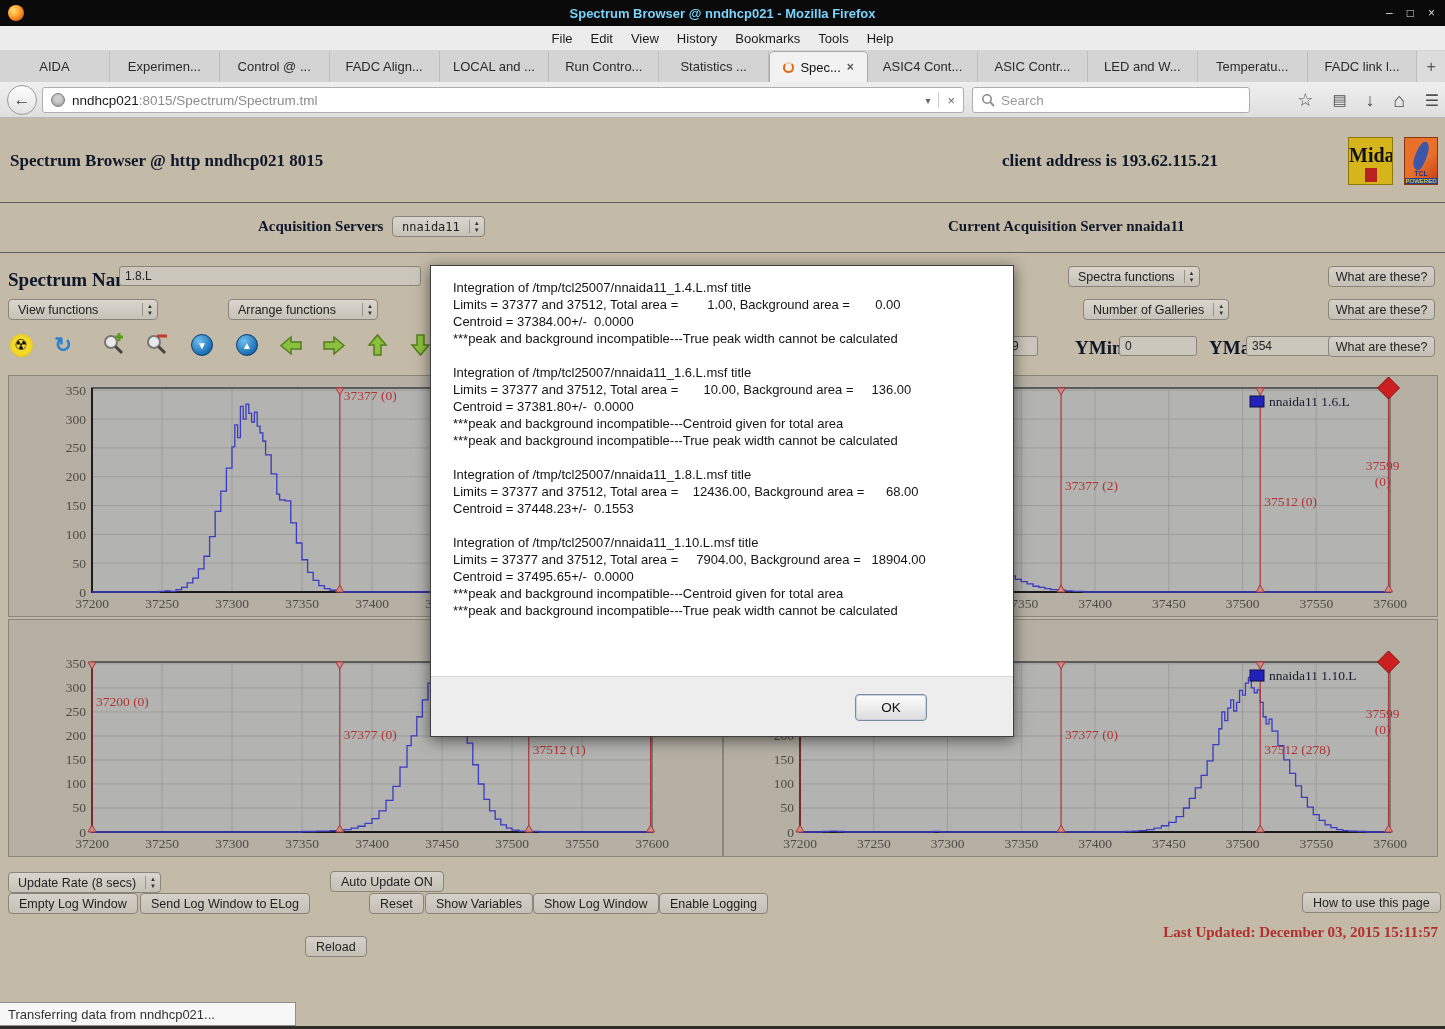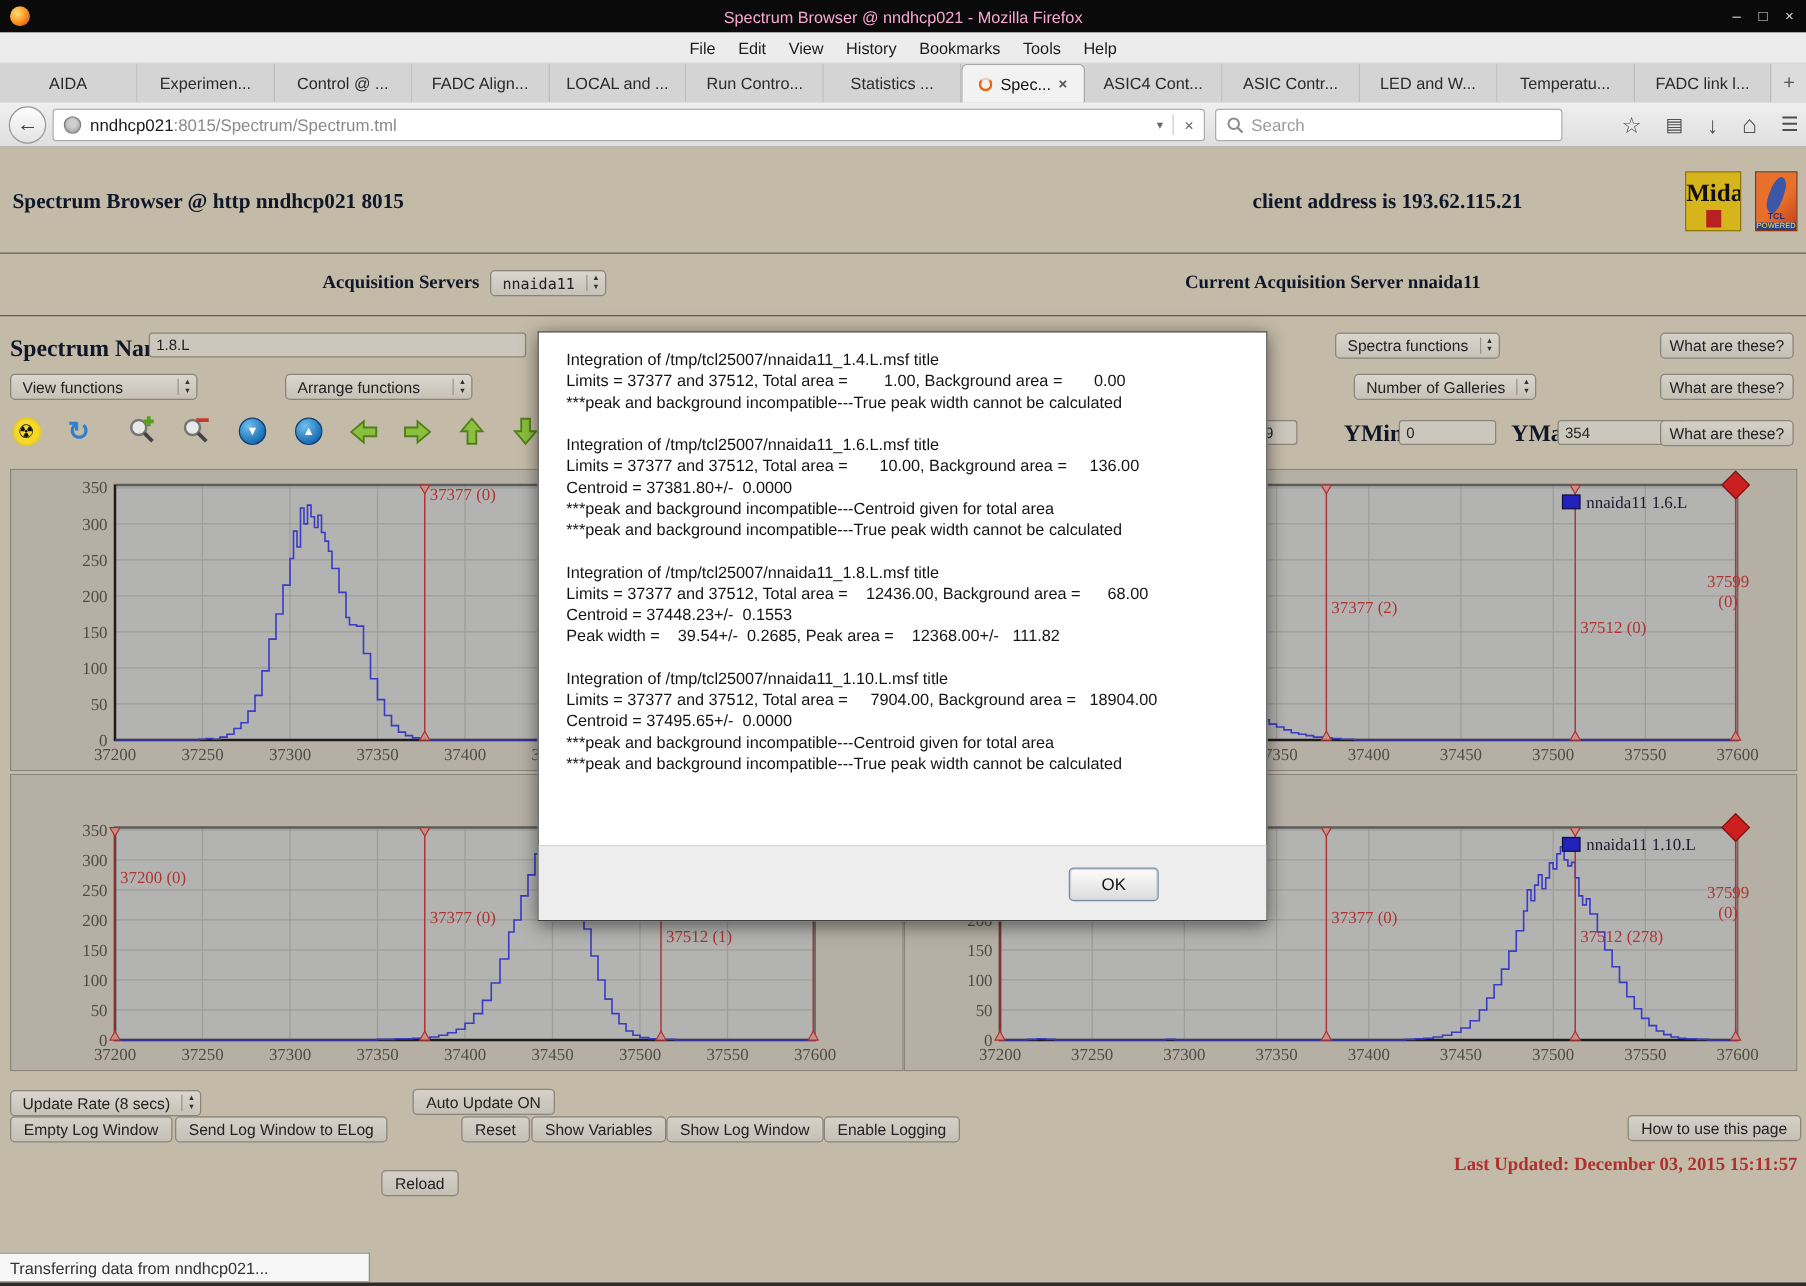--- a/index.html
+++ b/index.html
@@ -4,21 +4,21 @@
 <style>
   * { margin:0; padding:0; box-sizing:border-box; }
   html,body { width:1445px; height:1029px; overflow:hidden; }
   body { position:relative; font-family:"Liberation Sans", sans-serif; background:#c3baa7; }
 
   
   .titlebar { position:absolute; left:0; top:0; width:1445px; height:26px; background:#0a0a0a;
               display:flex; align-items:center; }
   .ff-logo { width:16px; height:16px; border-radius:50%; margin-left:8px;
              background:radial-gradient(circle at 35% 35%, #ffd267 10%, #ff9a2a 45%, #d96a14 75%, #1c3f77 100%); }
-  .win-title { position:absolute; left:0; right:0; text-align:center; color:#f9a8d4; font-weight:normal; font-size:13px; }
+  .win-title { position:absolute; left:0; right:0; text-align:center; color:#7dd3fc; font-weight:bold; font-size:13px; }
   .win-btns { position:absolute; right:10px; top:0; height:26px; display:flex; gap:14px; align-items:center;
               color:#dcdcdc; font-size:12px; }
   .win-btns span { cursor:default; }
 
   .menubar { position:absolute; left:0; top:26px; width:1445px; height:25px; background:#ececec;
              display:flex; align-items:center; font-size:13px; color:#1a1a1a; border-bottom:1px solid #d6d6d6;justify-content:center; }
   .menu-item { padding:0 9px; height:100%; display:flex; align-items:center; }
 
   .tabbar { position:absolute; left:0; top:51px; width:1445px; height:31px; background:#dcdcdc; display:flex; }
   .tab { width:120px; height:31px; display:flex; align-items:center; justify-content:center;
@@ -558,32 +558,32 @@
   <button class="pbtn" style="left:659px; top:775px;">Enable Logging</button>
   <button class="pbtn" style="left:1302px; top:774px;">How to use this page</button>
 
   <div class="last-updated red-serif">Last Updated: December 03, 2015 15:11:57</div>
 </div>
 
 <div class="dialog">
   <div class="dlg-body">
       <div class="dlg-line">Integration of /tmp/tcl25007/nnaida11_1.4.L.msf title</div>
       <div class="dlg-line">Limits = 37377 and 37512, Total area =        1.00, Background area =       0.00</div>
+      <div class="dlg-line">Centroid = 37384.00+/-  0.0000</div>
       <div class="dlg-line">***peak and background incompatible---True peak width cannot be calculated</div>
       <div class="dlg-gap"></div>
       <div class="dlg-line">Integration of /tmp/tcl25007/nnaida11_1.6.L.msf title</div>
       <div class="dlg-line">Limits = 37377 and 37512, Total area =       10.00, Background area =     136.00</div>
       <div class="dlg-line">Centroid = 37381.80+/-  0.0000</div>
       <div class="dlg-line">***peak and background incompatible---Centroid given for total area</div>
       <div class="dlg-line">***peak and background incompatible---True peak width cannot be calculated</div>
       <div class="dlg-gap"></div>
       <div class="dlg-line">Integration of /tmp/tcl25007/nnaida11_1.8.L.msf title</div>
       <div class="dlg-line">Limits = 37377 and 37512, Total area =    12436.00, Background area =      68.00</div>
       <div class="dlg-line">Centroid = 37448.23+/-  0.1553</div>
-      <div class="dlg-line">Peak width =    39.54+/-  0.2685, Peak area =    12368.00+/-   111.82</div>
       <div class="dlg-gap"></div>
       <div class="dlg-line">Integration of /tmp/tcl25007/nnaida11_1.10.L.msf title</div>
       <div class="dlg-line">Limits = 37377 and 37512, Total area =     7904.00, Background area =   18904.00</div>
       <div class="dlg-line">Centroid = 37495.65+/-  0.0000</div>
       <div class="dlg-line">***peak and background incompatible---Centroid given for total area</div>
       <div class="dlg-line">***peak and background incompatible---True peak width cannot be calculated</div>
     </div>
   <div class="dlg-footer">
     <button class="ok-btn">OK</button>
   </div>

